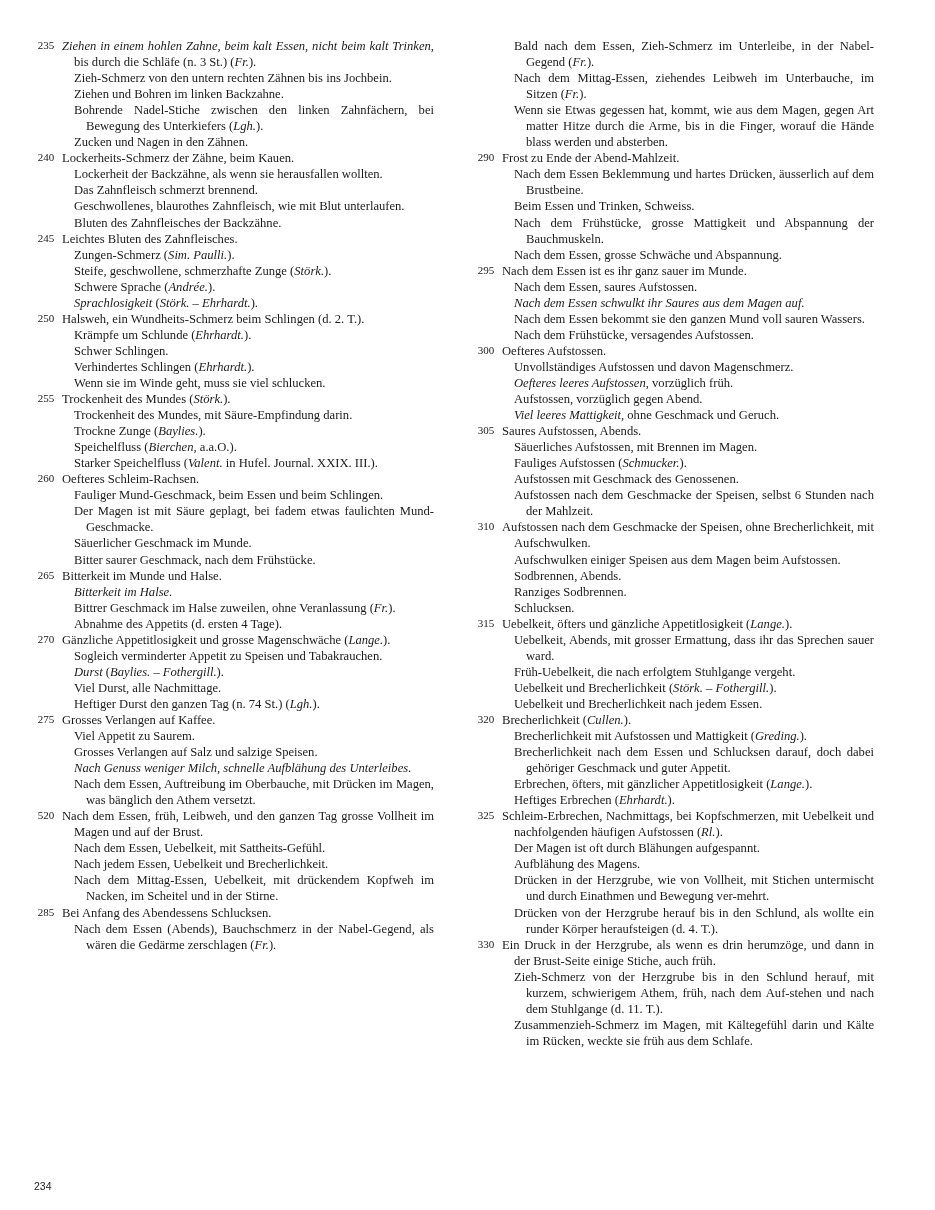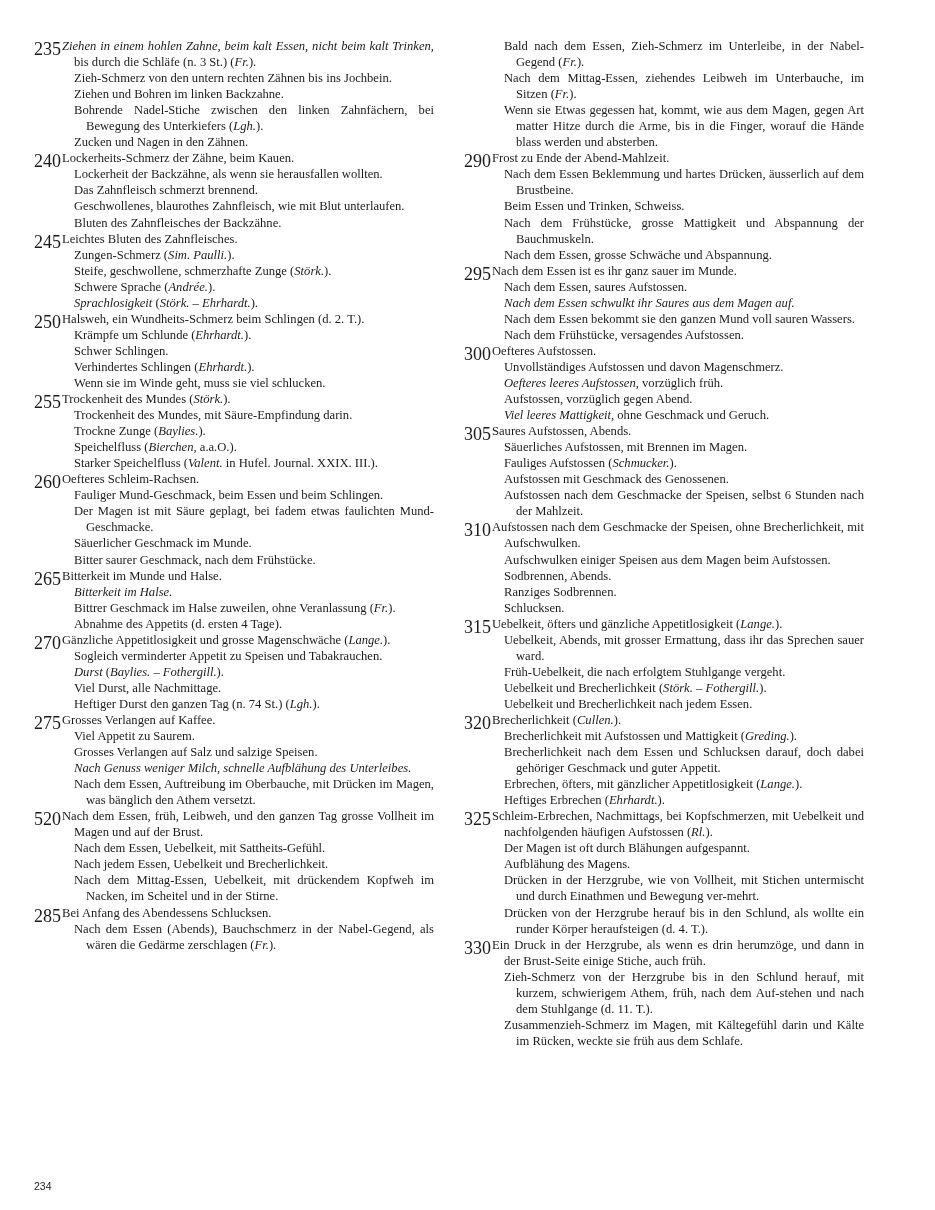--- a/index.html
+++ b/index.html
@@ -28,35 +28,35 @@
   }
   .col {
     width: 400px;
     font-size: 12.6px;
     line-height: 1.275;
     text-align: justify;
     text-justify: inter-word;
     hyphens: manual;
   }
   .col.left { margin-left: 0px; }
-  .col.right { }
+  .col.right { margin-left: 10px; }
 
   
   .entry {
     position: relative;
     padding-left: 28px;
     margin: 0;
   }
   .entry .num {
     position: absolute;
     left: 0;
     top: 0;
     width: 24px;
     text-align: center;
-    font-size: 18px;
+    font-size: 11px;
   }
   
   .entry.numbered > .txt {
     display: block;
     text-indent: 0;
   }
   
   .entry.sub {
     padding-left: 40px;
   }

